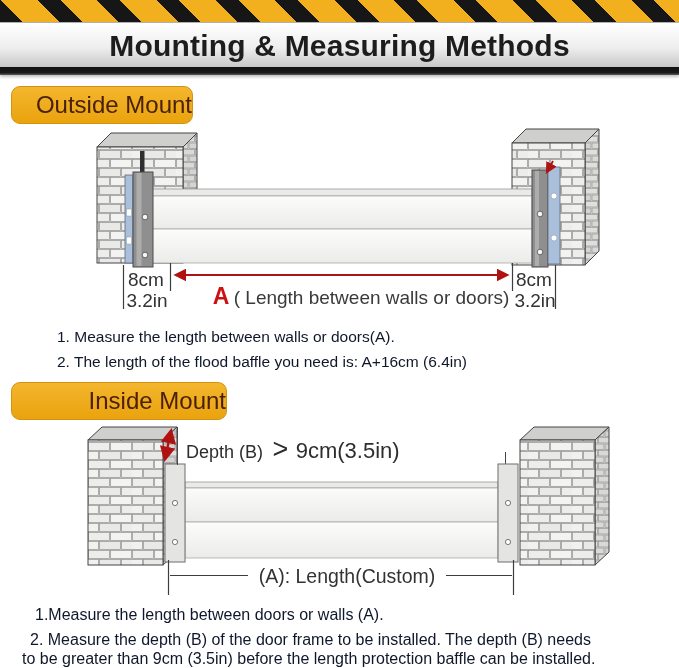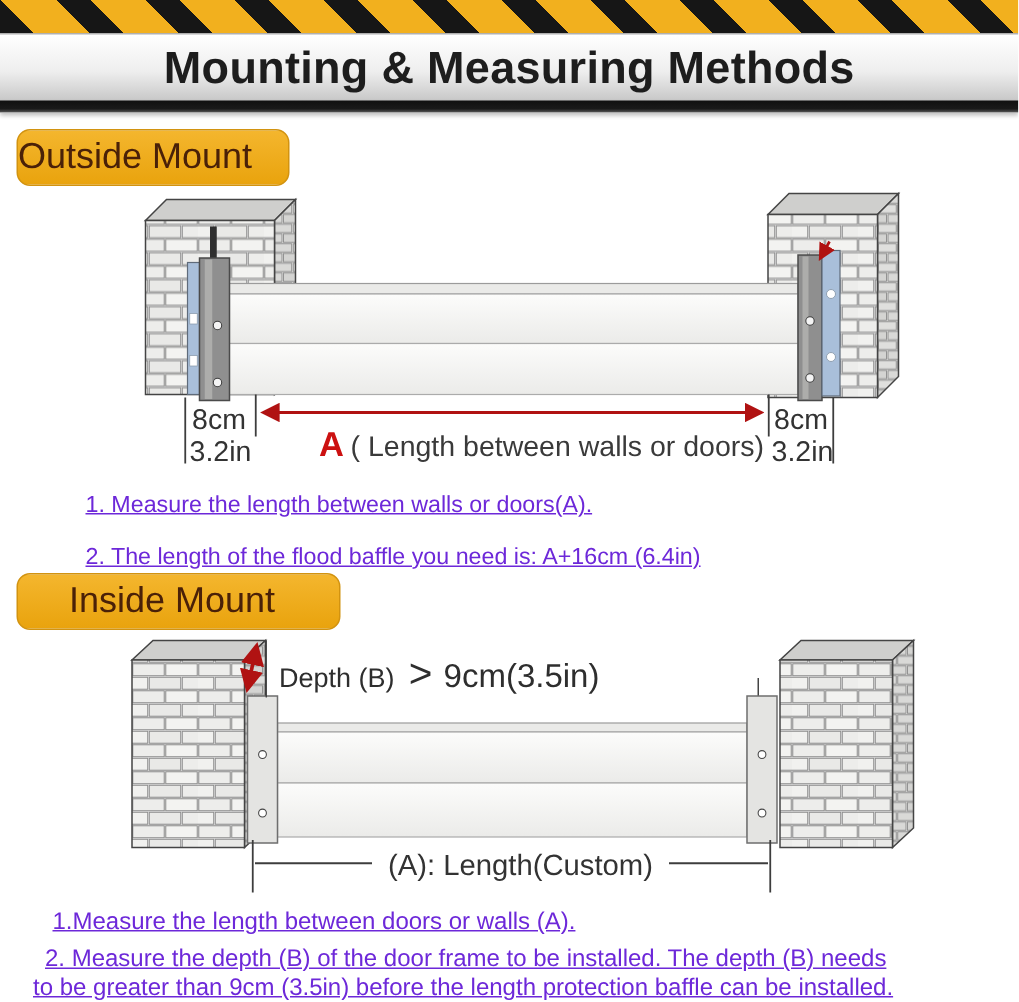--- a/index.html
+++ b/index.html
@@ -11,33 +11,33 @@
   .title-band{position:absolute;top:22px;left:0;width:679px;height:45px;
           background:linear-gradient(180deg,#ffffff 0%,#eeeeee 55%,#c6c6c6 100%);
           border-top:1px solid #b0b0b0;display:flex;align-items:center;justify-content:center;}
   .title-band h1{margin:0;font-size:30px;font-weight:700;color:#1d1d1d;letter-spacing:.2px;}
   .black-bar{position:absolute;top:67px;left:0;width:679px;height:8px;
           background:linear-gradient(180deg,#101010 0%,#1a1a1a 70%,#5a5a5a 100%);
           box-shadow:0 2px 3px rgba(0,0,0,.25);}
   
   .badge{position:absolute;left:11px;width:180px;height:36px;border-radius:9px;
          background:linear-gradient(180deg,#f4b62e,#e9a30d);border:1px solid #d29310;
-         display:flex;align-items:center;justify-content:flex-start;
+         display:flex;align-items:center;justify-content:flex-end;
          font-size:24px;color:#4a2108;}
   .badge.outside{top:86px;}
   .badge.inside{top:382px;padding-left:34px;}
   
   .diagram{position:absolute;left:0;}
   .diagram text{font-family:"Liberation Sans",sans-serif;}
   #outside-diagram{top:123px;}
   #inside-diagram{top:424px;}
   
-  .step{position:absolute;color:#6d28d9;font-size:15.5px;white-space:nowrap;text-decoration:underline;}
+  .step{position:absolute;color:#0f172a;font-size:15.5px;white-space:nowrap;}
   .step-o1{left:57px;top:328px;}
-  .step-o2{left:57px;top:363px;}
+  .step-o2{left:57px;top:353px;}
   .note-1{left:35px;top:606px;font-size:16px;}
   .note-2{left:30px;top:631px;font-size:16px;}
   .note-3{left:22px;top:650px;font-size:16px;}
 </style>
 </head>
 <body>
 
 <div class="page">
 
   <div class="hazard"></div>

